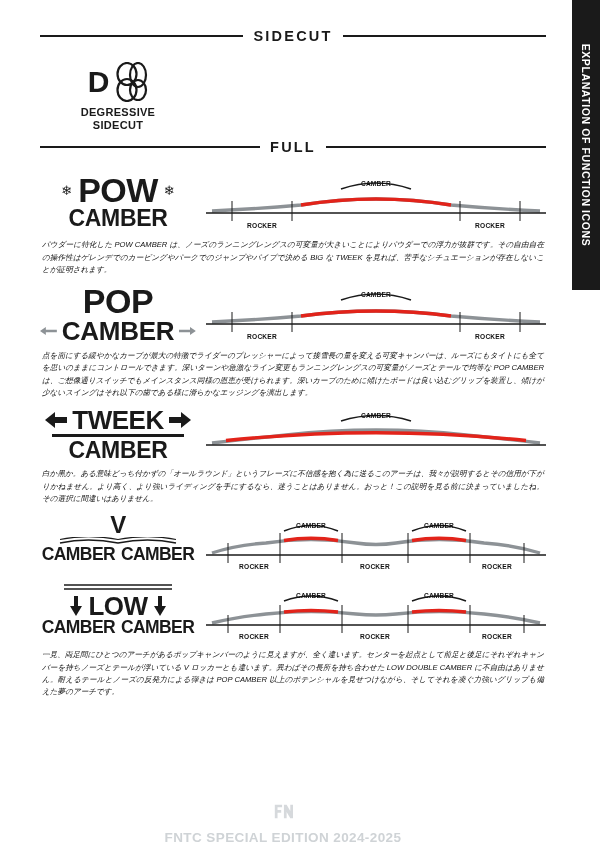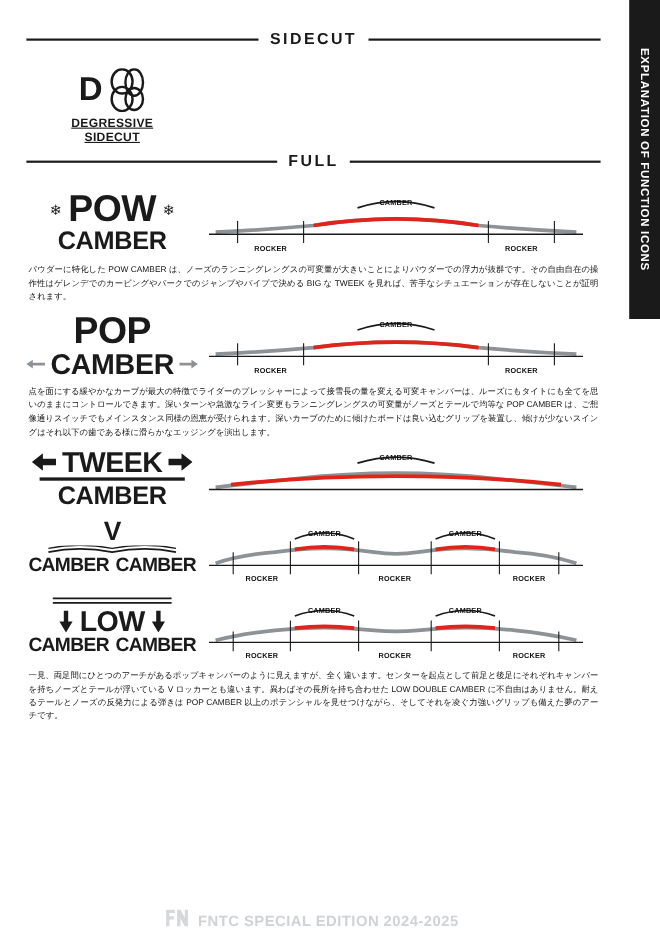--- a/index.html
+++ b/index.html
@@ -32,21 +32,21 @@
     white-space: nowrap;
     font-size: 10.5px;
     font-weight: 700;
     letter-spacing: 0.6px;
   }
 
   .content {
     position: absolute;
     left: 0; top: 0;
     width: 566px; height: 845px;
-    padding: 28px 14px 0 18px;
+    padding: 28px 14px 0 34px;
   }
 
   
   .sect-head {
     display: flex;
     align-items: center;
     gap: 10px;
     margin: 0 6px 10px 6px;
   }
   .sect-head .rule {
@@ -81,20 +81,21 @@
     flex: 1 1 auto;
     padding-top: 2px;
   }
 
   .jp {
     font-size: 7.6px;
     line-height: 1.62;
     text-align: justify;
     padding: 4px 8px 0 8px;
     color: #111;
+    font-style: italic;
   }
 
   
   .sidecut-row { align-items: flex-start; }
   .sidecut-logo { display: flex; align-items: center; gap: 6px; }
   .sidecut-logo .dchar {
     font-size: 30px; font-weight: 700; letter-spacing: -1px;
   }
   .sidecut-text {
     flex: 1 1 auto;
@@ -103,21 +104,20 @@
     text-align: justify;
     padding-top: 4px;
   }
   .deg-cap {
     font-size: 11px;
     font-weight: 700;
     letter-spacing: 0.3px;
     text-align: center;
     line-height: 1.15;
     margin-top: 4px;
-    text-decoration: underline;
   }
 
   
   .logo-line {
     display: flex;
     align-items: center;
     justify-content: center;
     gap: 6px;
   }
   .word {
@@ -150,23 +150,24 @@
     width: 132px; height: 3px; background: #1a1a1a; margin: 1px auto 2px auto;
   }
 
   
   .footer {
     position: absolute;
     left: 0; bottom: 0;
     width: 566px;
     height: 44px;
     display: flex;
-    align-items: flex-end;
+    align-items: center;
     justify-content: center;
     gap: 9px;
+    flex-direction: column;
   }
   .footer .ftext {
     font-size: 13.5px;
     font-weight: 700;
     letter-spacing: 0.4px;
     color: #cfd3d6;
   }
   .footer .fmark { opacity: .85; }
 
   svg { display: block; }
@@ -307,20 +308,21 @@
         <div class="diagram-cell">
           <svg width="340" height="56" viewBox="0 0 340 56">
             <path d="M135 16 Q170 5 205 16" fill="none" stroke="#1a1a1a" stroke-width="1.6"></path>
             <text class="lbl" x="170" y="13" text-anchor="middle">CAMBER</text>
             <path d="M6 38 Q40 34 80 30 Q170 20 260 30 Q300 34 334 38" fill="none" stroke="#8d9296" stroke-width="3.4"></path>
             <path d="M20 35.5 Q170 20 320 35.5" fill="none" stroke="#e2231a" stroke-width="3.4"></path>
             <line x1="0" y1="40" x2="340" y2="40" stroke="#1a1a1a" stroke-width="1.3"></line>
           </svg>
         </div>
       </div>
+      <div class="jp">白か黒か。ある意味どっち付かずの「オールラウンド」というフレーズに不信感を抱く為に送るこのアーチは、我々が説明するとその信用が下がりかねません。より高く、より強いライディングを手にするなら、迷うことはありません。おっと！この説明を見る前に決まっていましたね。その選択に間違いはありません。</div>
 
       <div class="row">
         <div class="logo-cell">
           <div class="logo-line">
             <span class="word" style="font-size:24px">V</span>
           </div>
           <svg width="120" height="9" viewBox="0 0 120 9">
             <path d="M2 6 Q30 0 60 6 Q90 0 118 6" fill="none" stroke="#1a1a1a" stroke-width="1.6"></path>
             <path d="M2 2.5 Q30 -3 60 2.5 Q90 -3 118 2.5" fill="none" stroke="#1a1a1a" stroke-width="1.2"></path>
           </svg>

